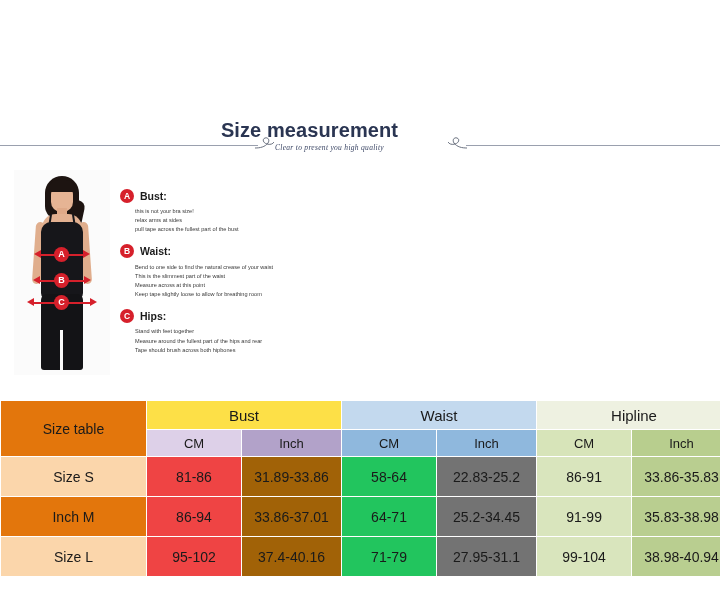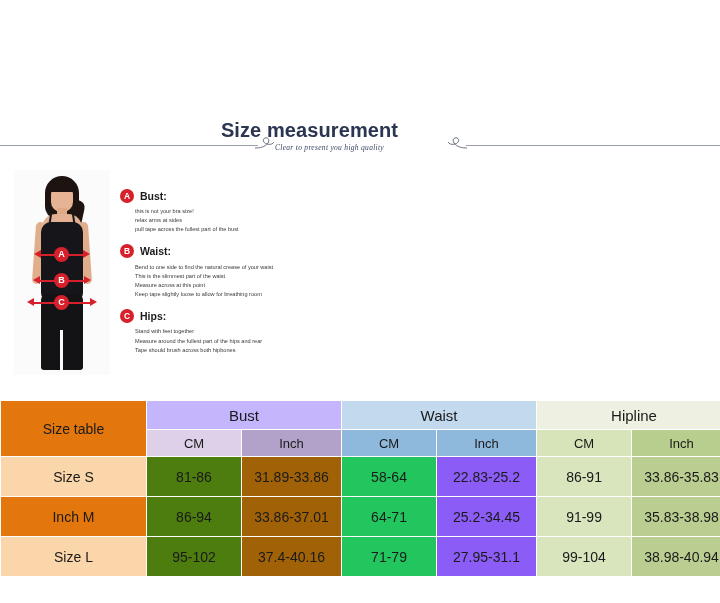--- a/index.html
+++ b/index.html
@@ -217,31 +217,31 @@
   .h-group  { height: 28px; font-size: 15px; }
   .h-unit   { height: 26px; font-size: 13px; }
   .r-cell   { height: 39px; font-size: 14px; }
   .r-size   { font-size: 14px; }
   .cell-size-head {
     font-size: 14px;
     background: #e3760c;
     color: #1a1a1a;
   }
 
-  .bg-bust-grp  { background: #c4b5fd; }
+  .bg-bust-grp  { background: #fde047; }
   .bg-bust-cm   { background: #ddd0e8; }
   .bg-bust-in   { background: #b2a2c9; }
-  .bg-bust-cm-r { background: #4d7c0f; }
+  .bg-bust-cm-r { background: #ef4444; }
   .bg-bust-in-r { background: #a16207; }
 
   .bg-waist-grp  { background: #c3d9ee; }
   .bg-waist-cm   { background: #8fb8dd; }
   .bg-waist-in   { background: #8fb8dd; }
   .bg-waist-cm-r { background: #22c55e; }
-  .bg-waist-in-r { background: #8b5cf6; }
+  .bg-waist-in-r { background: #737373; }
 
   .bg-hip-grp  { background: #eef1e1; }
   .bg-hip-cm   { background: #d7e4b9; }
   .bg-hip-in   { background: #b8ce8e; }
   .bg-hip-cm-r { background: #d9e5bd; }
   .bg-hip-in-r { background: #b9ce90; }
 
   .bg-size-light { background: #fbd6ab; }
   .bg-size-dark  { background: #e3760c; }
 </style>

